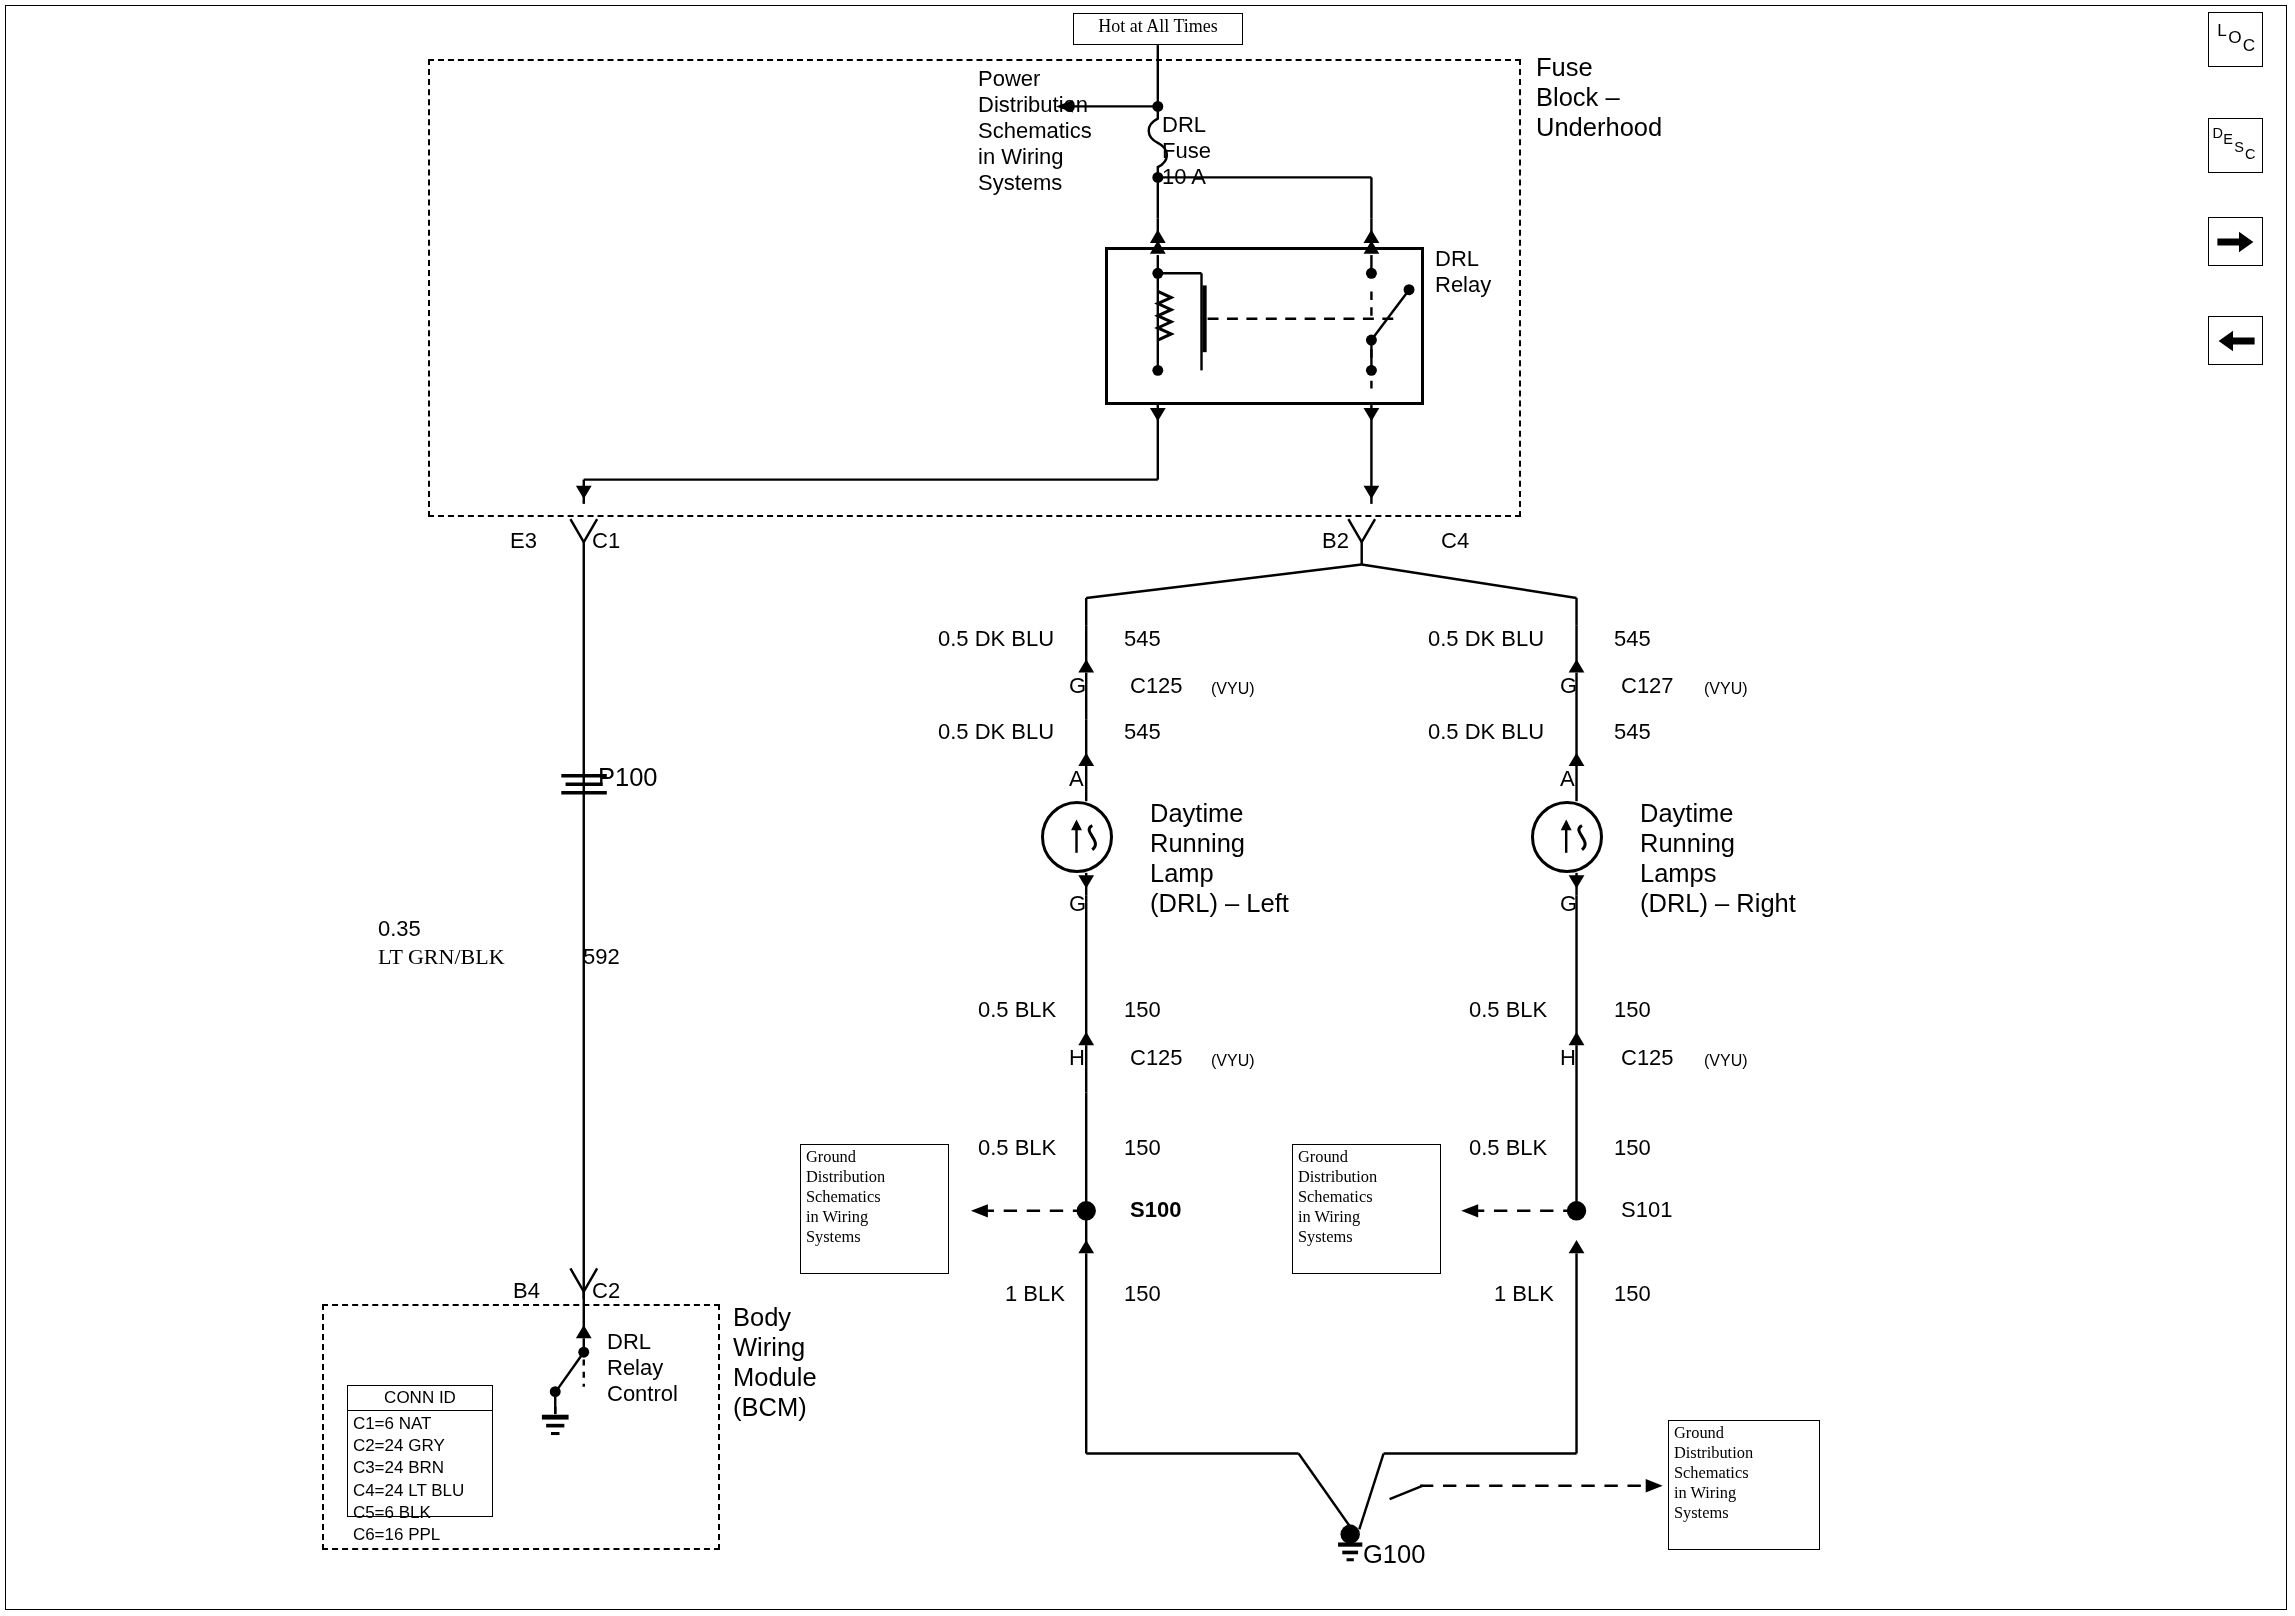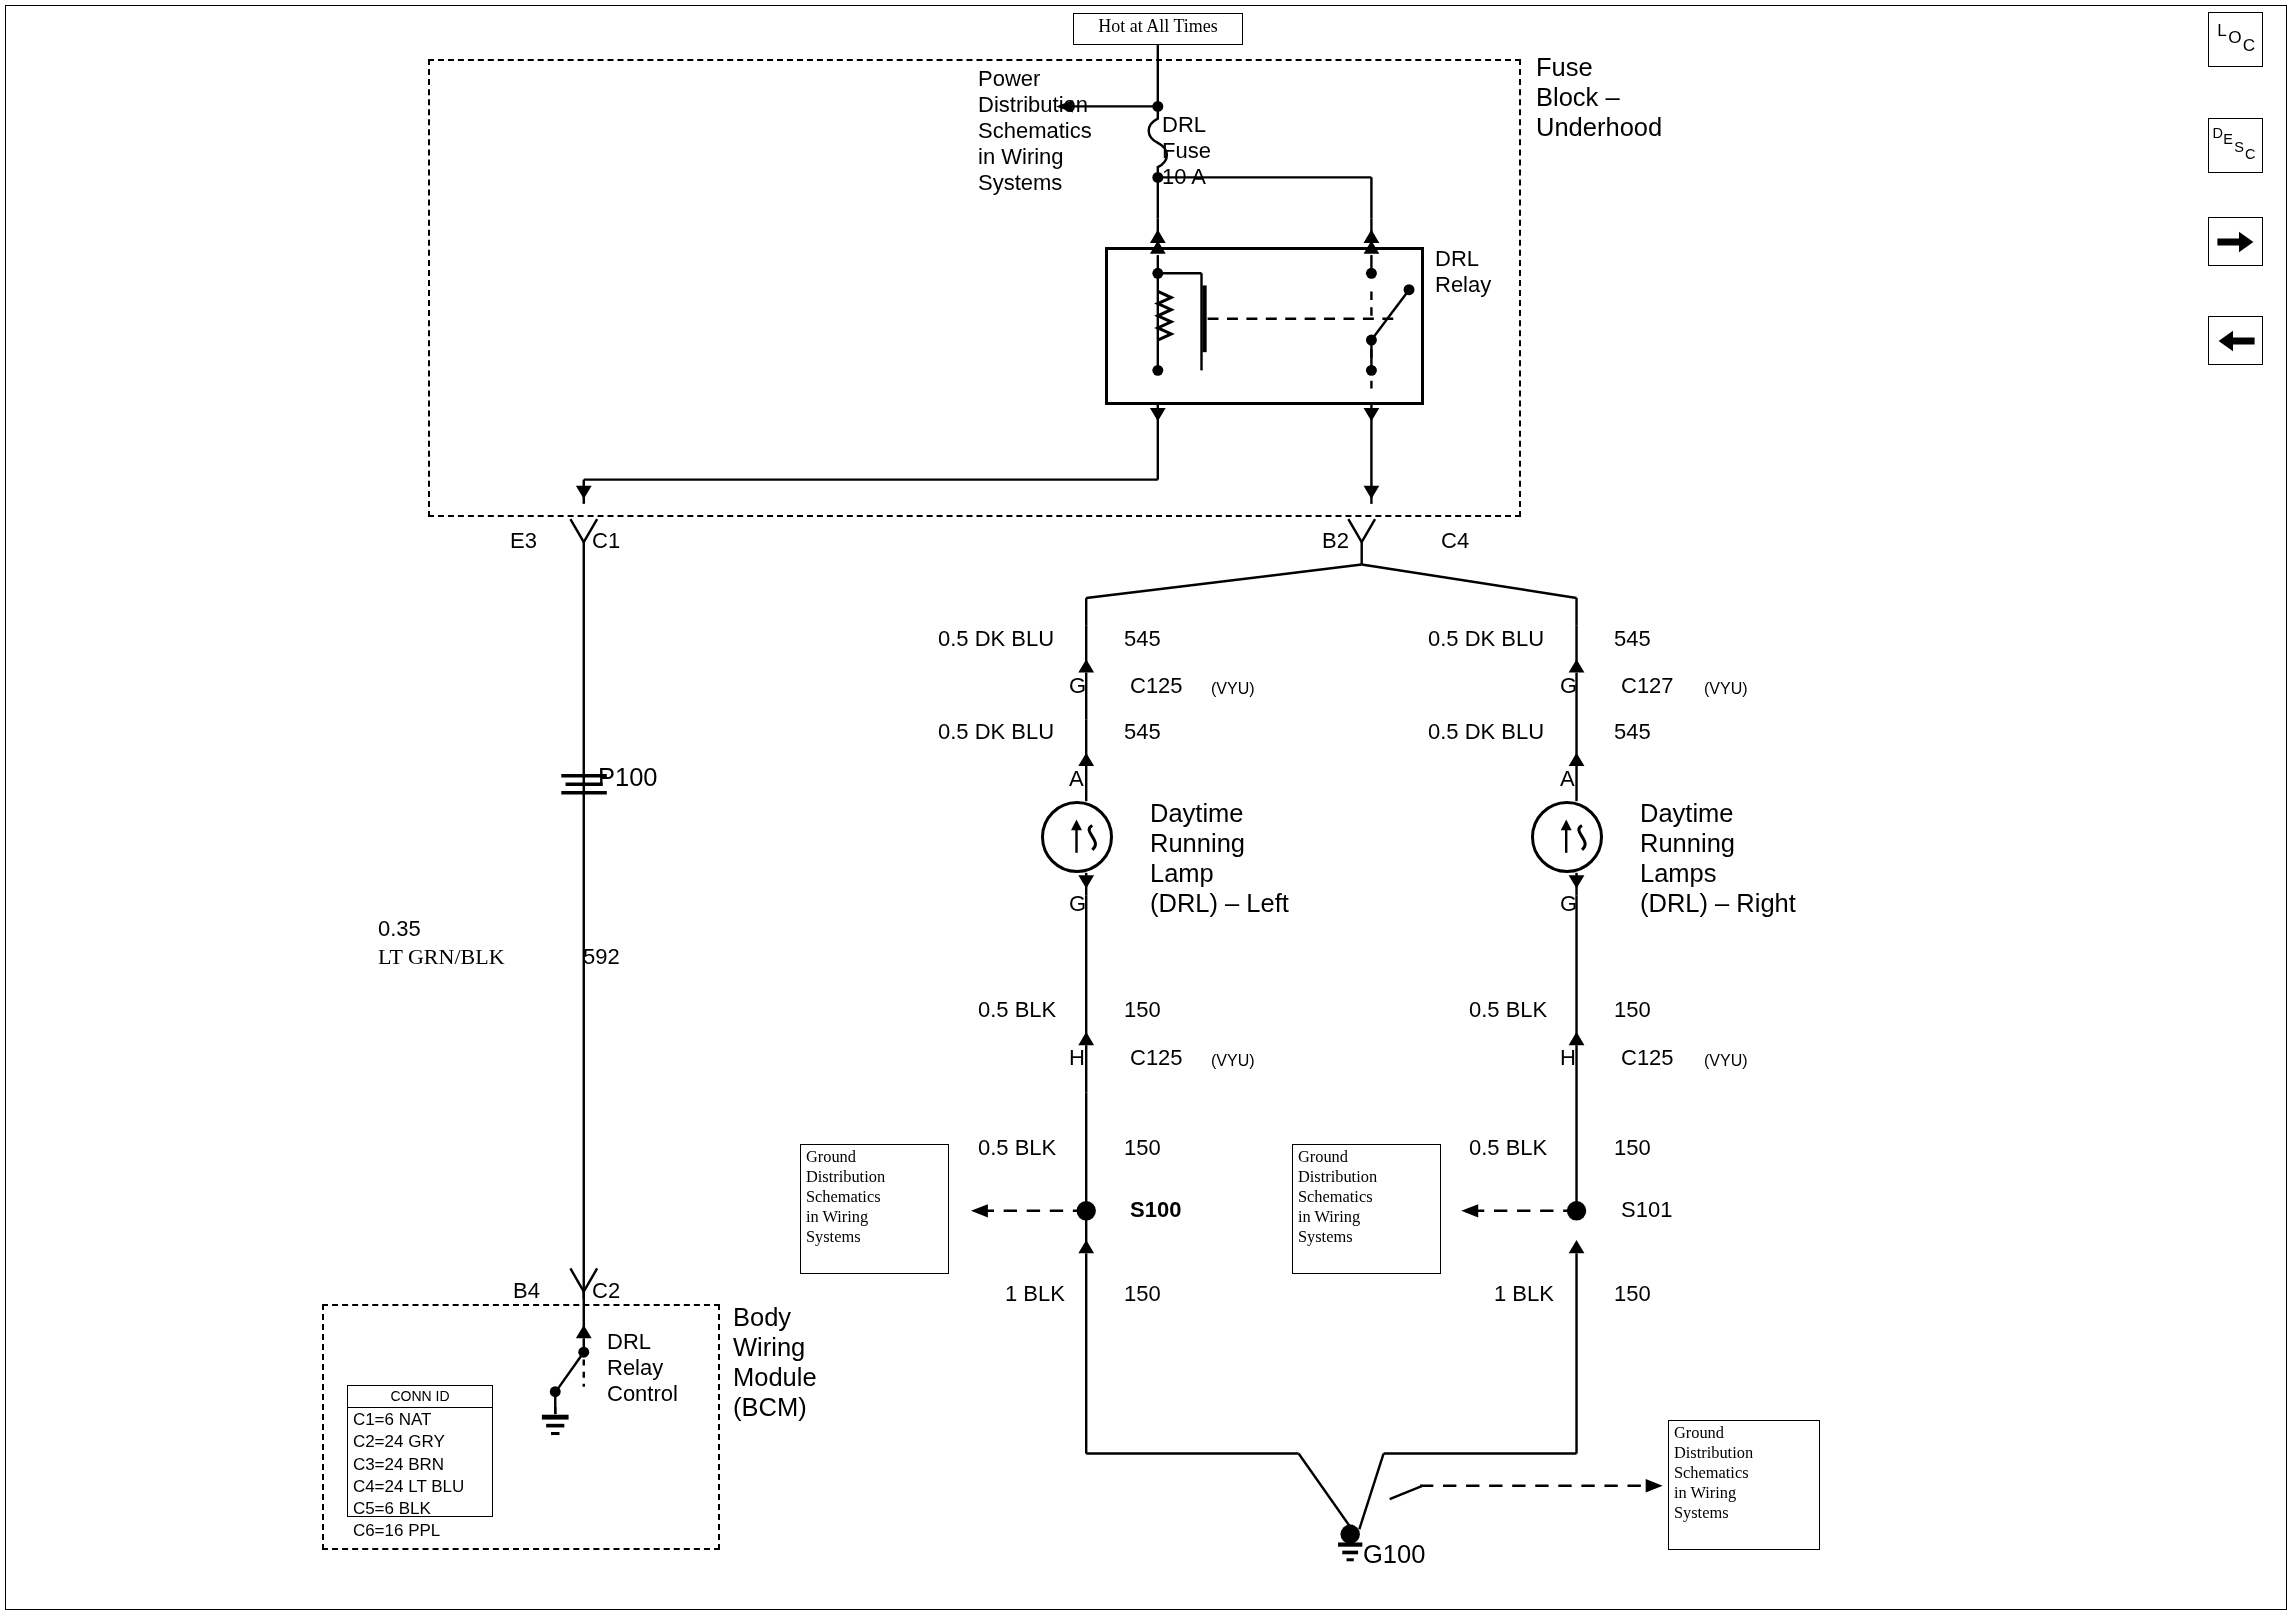--- a/index.html
+++ b/index.html
@@ -91,21 +91,21 @@
     border: 1.8px solid #000;
     box-sizing: border-box;
     background: #fff;
     font-size: 15px;
     line-height: 1.3;
   }
   .conn-id .hdr {
     text-align: center;
     border-bottom: 1.8px solid #000;
     padding: 1.2px 6px;
-    font-size: 14px;
+    font-size: 17px;
   }
   .conn-id .body {
     padding: 1.8px 4.9px;
     white-space: pre;
     font-size: 17px;
   }
 </style>
 </head>
 <body>
 

